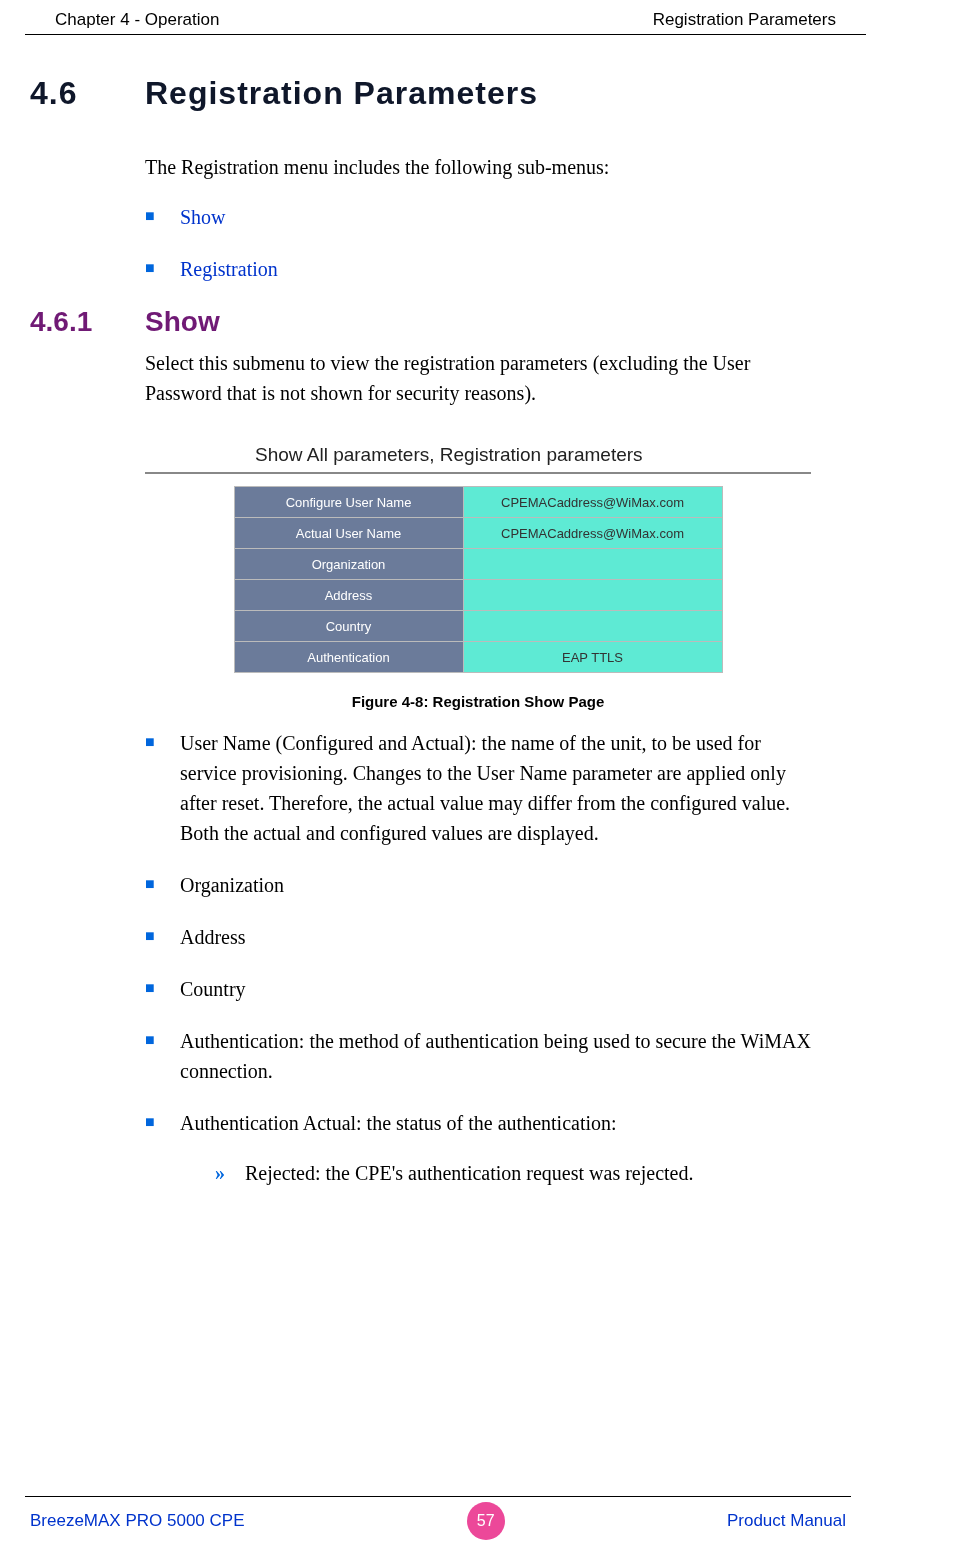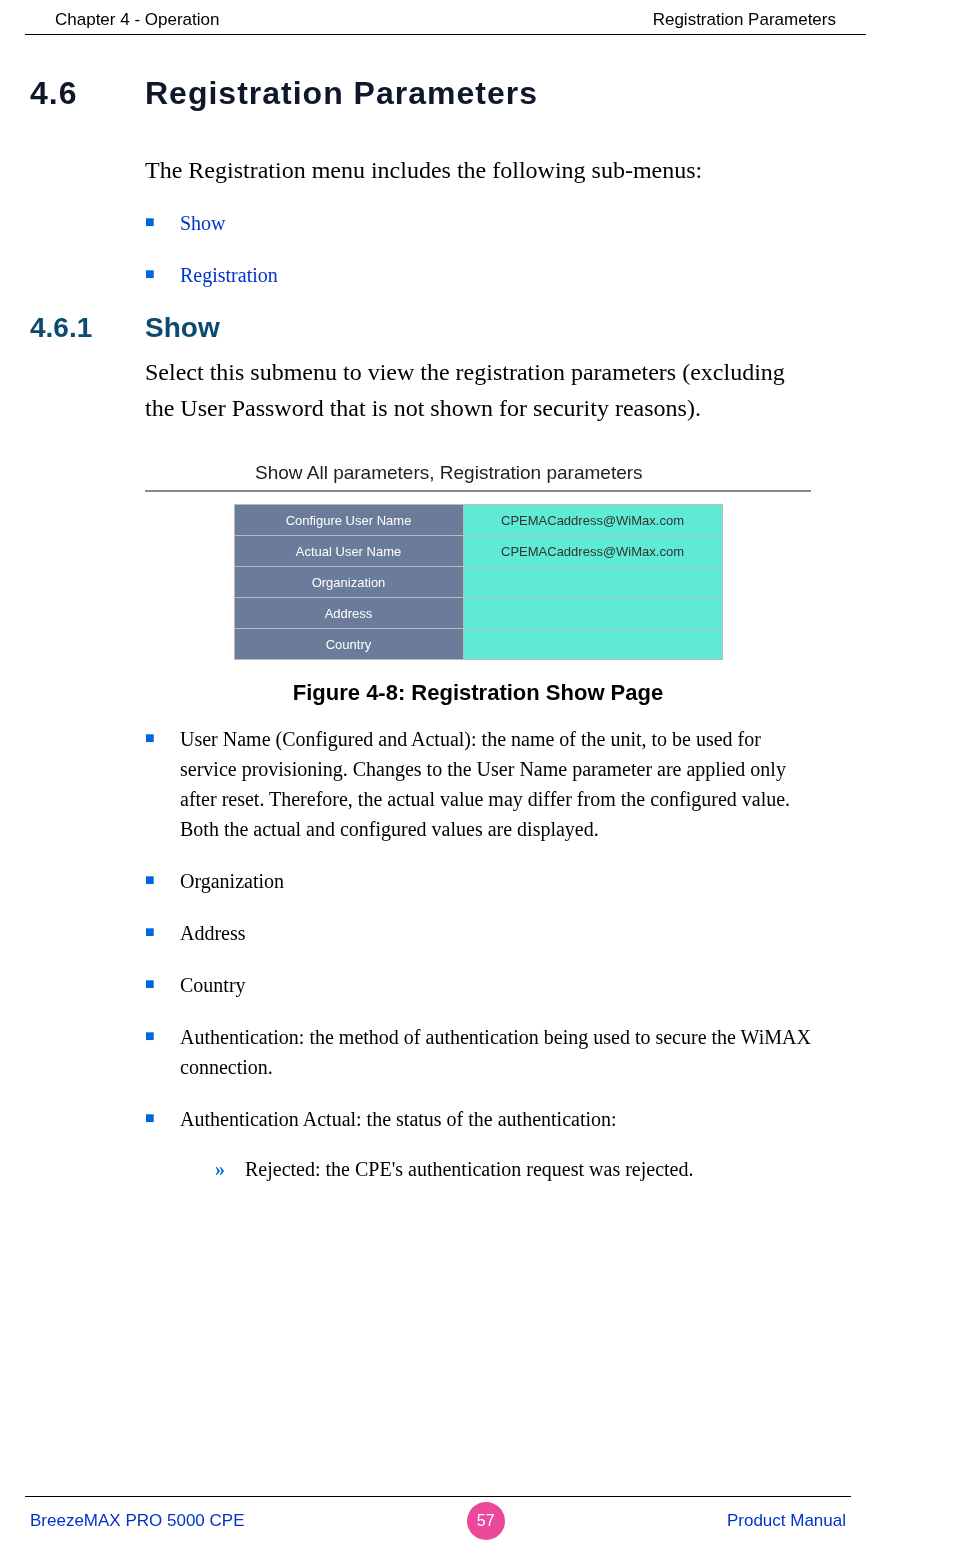--- a/index.html
+++ b/index.html
@@ -34,29 +34,29 @@
     color: #0f172a;
     font-family: Arial, Helvetica, sans-serif;
     font-weight: bold;
     font-size: 32px;
     letter-spacing: 1px;
     margin-bottom: 40px;
   }
   .h1-num { width: 115px; }
   .h2-row {
     display: flex;
-    color: #0c4a6e;
+    color: #701a75;
     font-family: Arial, Helvetica, sans-serif;
     font-weight: bold;
     font-size: 28px;
     margin: 20px 0 10px 0;
   }
   .h2-num { width: 115px; }
   .body-text {
-    font-size: 24px;
+    font-size: 20px;
     line-height: 1.5;
     margin-left: 115px;
     margin-bottom: 20px;
   }
   ul.bullets {
     list-style: none;
     padding: 0;
     margin: 0 0 0 115px;
   }
   ul.bullets > li {
@@ -124,21 +124,21 @@
     width: 200px;
   }
   .param-table td.value {
     background: #5eead4;
     color: #333;
     width: 230px;
   }
   .caption {
     font-family: Arial, Helvetica, sans-serif;
     font-weight: bold;
-    font-size: 22px;
+    font-size: 15px;
     text-align: center;
     margin: 20px 0 18px 0;
   }
   .footer {
     position: absolute;
     bottom: 0;
     left: 0;
     right: 15px;
     height: 48px;
     border-top: 1px solid #000;
@@ -210,20 +210,24 @@
               <td class="label">Organization</td>
               <td class="value"></td>
             </tr>
         <tr>
               <td class="label">Address</td>
               <td class="value"></td>
             </tr>
         <tr>
               <td class="label">Country</td>
               <td class="value"></td>
+            </tr>
+        <tr>
+              <td class="label">Authentication</td>
+              <td class="value">EAP TTLS</td>
             </tr>
       </tbody>
         </table>
       <div class="caption">Figure 4-8: Registration Show Page</div>
     </div>
 
     <ul class="bullets">
       <li>User Name (Configured and Actual): the name of the unit, to be used for service provisioning. Changes to the User Name parameter are applied only after reset. Therefore, the actual value may differ from the configured value. Both the actual and configured values are displayed.</li>
       <li>Organization</li>
       <li>Address</li>

